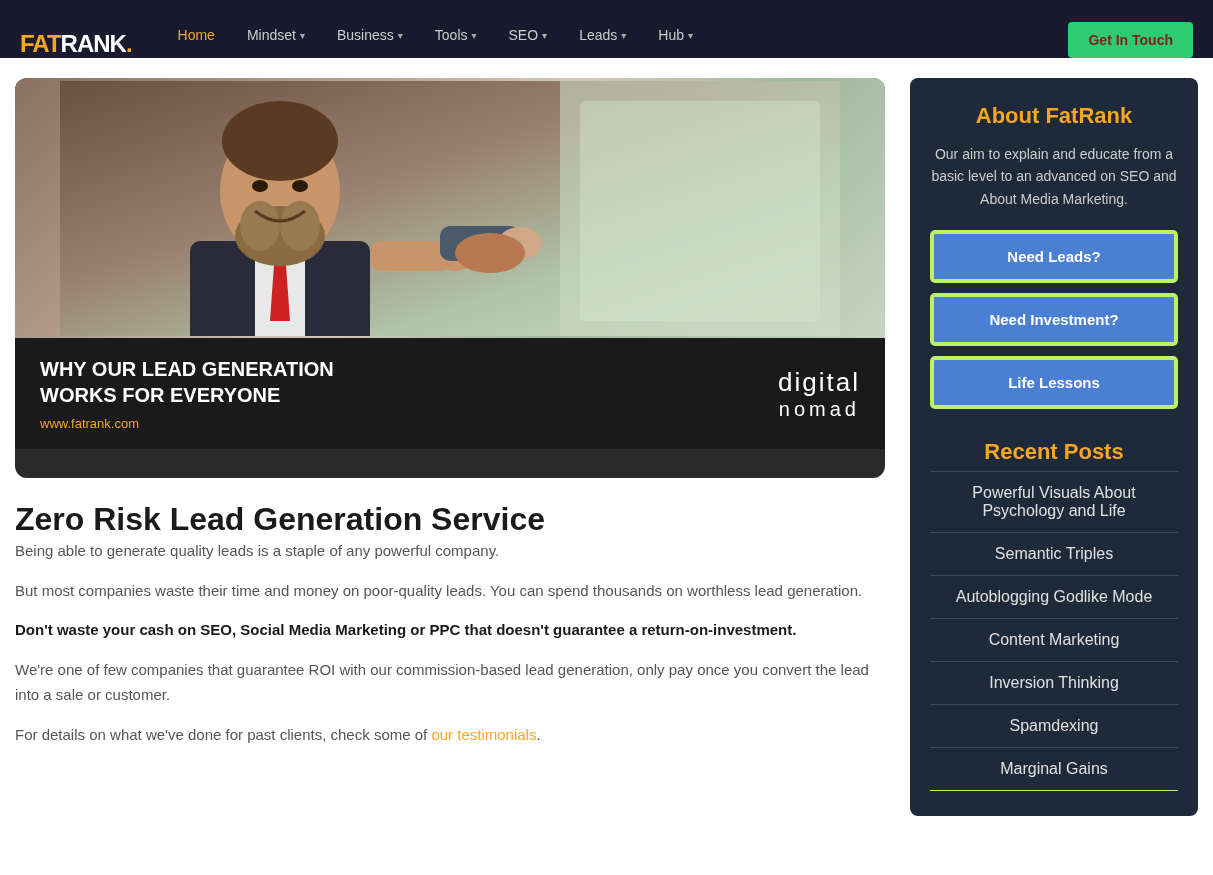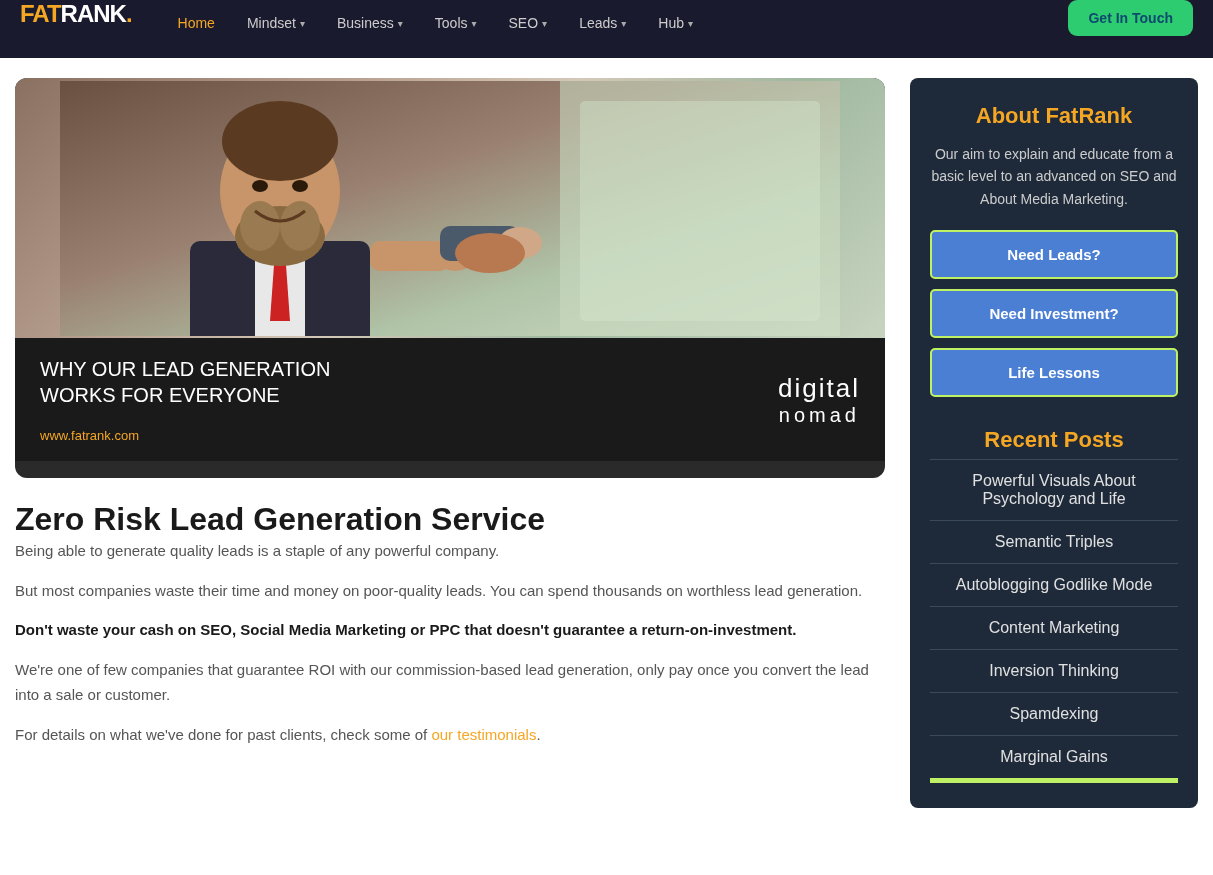--- a/index.html
+++ b/index.html
@@ -2,21 +2,21 @@
 <html><head>
   <meta charset="utf-8">
   <style>
     * { margin: 0; padding: 0; box-sizing: border-box; }
     body { font-family: Arial, sans-serif; background: #fff; color: #333; font-size: 15px; }
 
     
     nav {
       background: #1a1a2e;
       display: flex;
-      align-items: flex-start;
+      align-items: flex-end;
       padding: 0 20px;
       height: 58px;
       gap: 0;
     }
     .nav-logo {
       font-size: 24px;
       font-weight: 900;
       color: #fff;
       margin-right: 30px;
       letter-spacing: -1px;
@@ -38,24 +38,24 @@
       display: flex;
       align-items: center;
       font-size: 14px;
       gap: 4px;
       cursor: pointer;
     }
     .nav-item.active { color: #f5a623; }
     .nav-chevron { font-size: 10px; color: #aaa; }
     .nav-cta {
       background: #2ecc71;
-      color: #0c4a6e;
+      color: #7f1d1d;
       border: none;
       padding: 10px 20px;
-      border-radius: 9px;
+      border-radius: 4px;
       font-size: 14px;
       font-weight: bold;
       cursor: pointer;
       margin-left: auto;
     }
 
     
     .page-wrapper {
       display: flex;
       max-width: 1213px;
@@ -91,24 +91,24 @@
       background: #1a1a1a;
       padding: 18px 25px;
       display: flex;
       justify-content: space-between;
       align-items: center;
     }
     .hero-text-block {}
     .hero-text-block .main-title {
       color: #fff;
       font-size: 20px;
-      font-weight: 400;
+      font-weight: 700;
       text-transform: uppercase;
       line-height: 1.3;
-      margin-bottom: 20px;
+      margin-bottom: 8px;
     }
     .hero-text-block .url-text {
       color: #f5a623;
       font-size: 13px;
     }
     .digital-nomad {
       color: #fff;
       text-align: right;
     }
     .digital-nomad .d1 { font-size: 26px; font-weight: 300; letter-spacing: 2px; }
@@ -159,21 +159,21 @@
       font-size: 14px;
       text-align: center;
       line-height: 1.6;
       margin-bottom: 20px;
     }
     .sidebar-btn {
       display: block;
       width: 100%;
       background: #4a7fd4;
       color: #fff;
-      border: 2px solid #bef264;
+      border: 4px solid #bef264;
       border-radius: 5px;
       padding: 14px;
       font-size: 15px;
       font-weight: bold;
       text-align: center;
       cursor: pointer;
       margin-bottom: 10px;
     }
 
     .recent-posts-section {
@@ -188,21 +188,21 @@
       padding-top: 10px;
     }
     .recent-post-item {
       border-top: 1px solid #3a4a5a;
       padding: 12px 5px;
       color: #e0e0e0;
       font-size: 16px;
       text-align: center;
       cursor: pointer;
     }
-    .recent-post-item:last-child { border-bottom: 5px solid #bef264; }
+    .recent-post-item:last-child { border-bottom: 1px solid #bef264; }
   </style>
 </head>
 <body>
 
 <nav>
   <div class="nav-logo">
     <span class="fat">FAT</span><span class="rank">RANK</span><span class="dot">.</span>
   </div>
   <div class="nav-links">
     <a class="nav-item active">Home</a>

